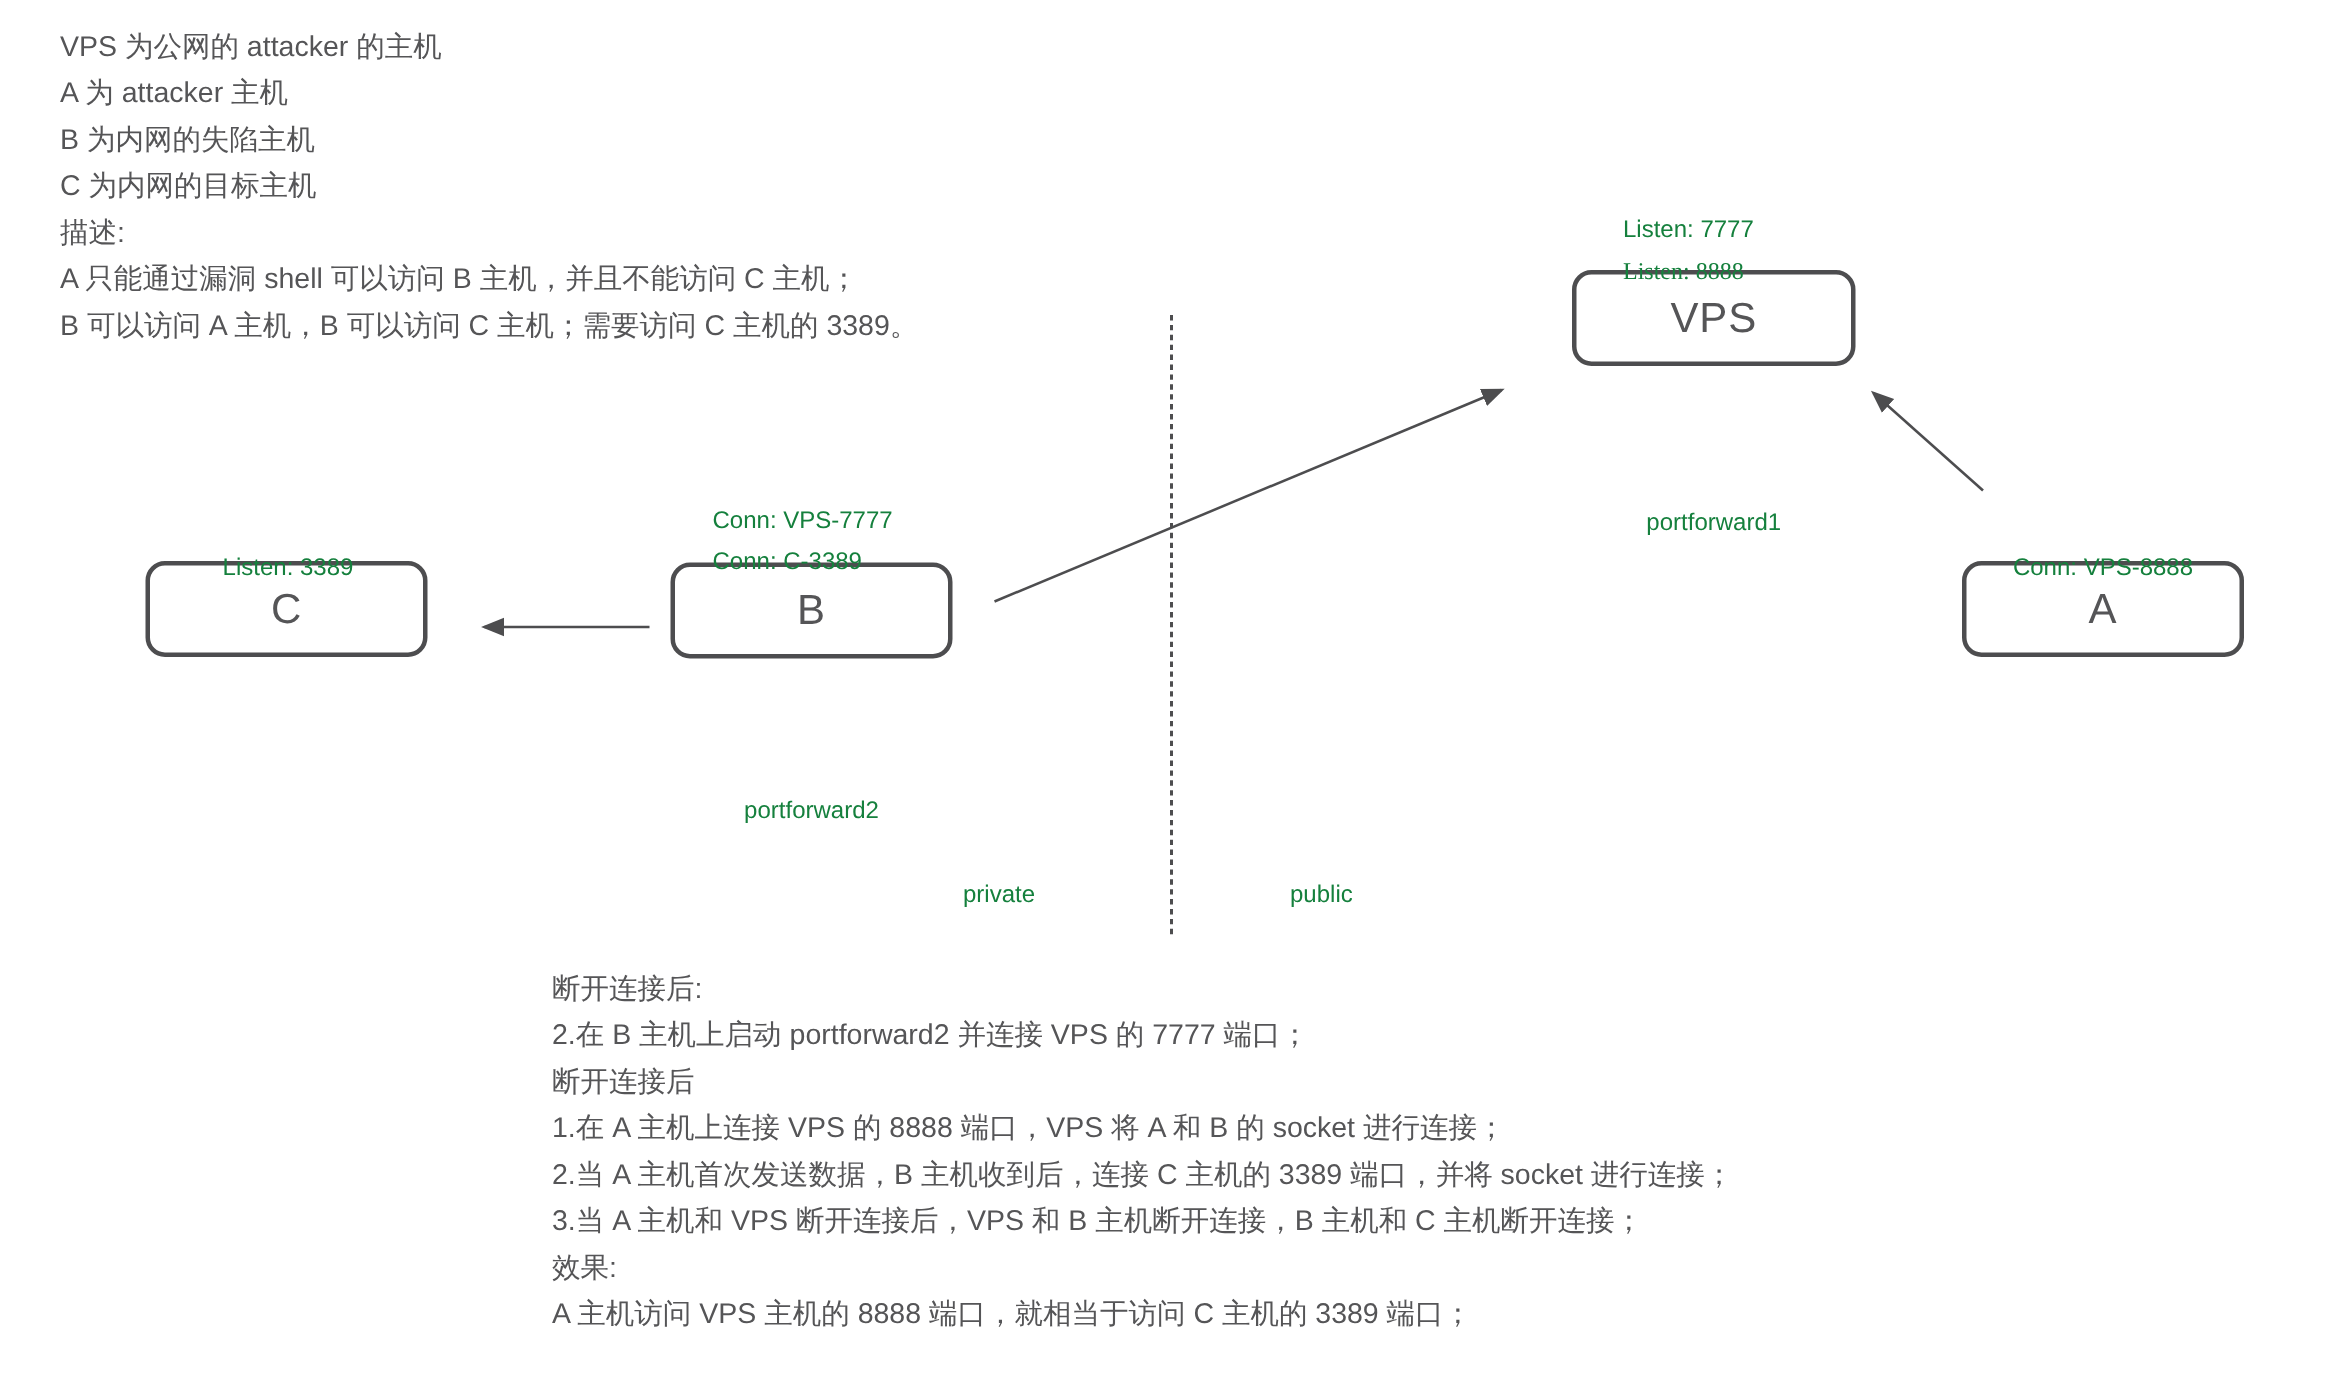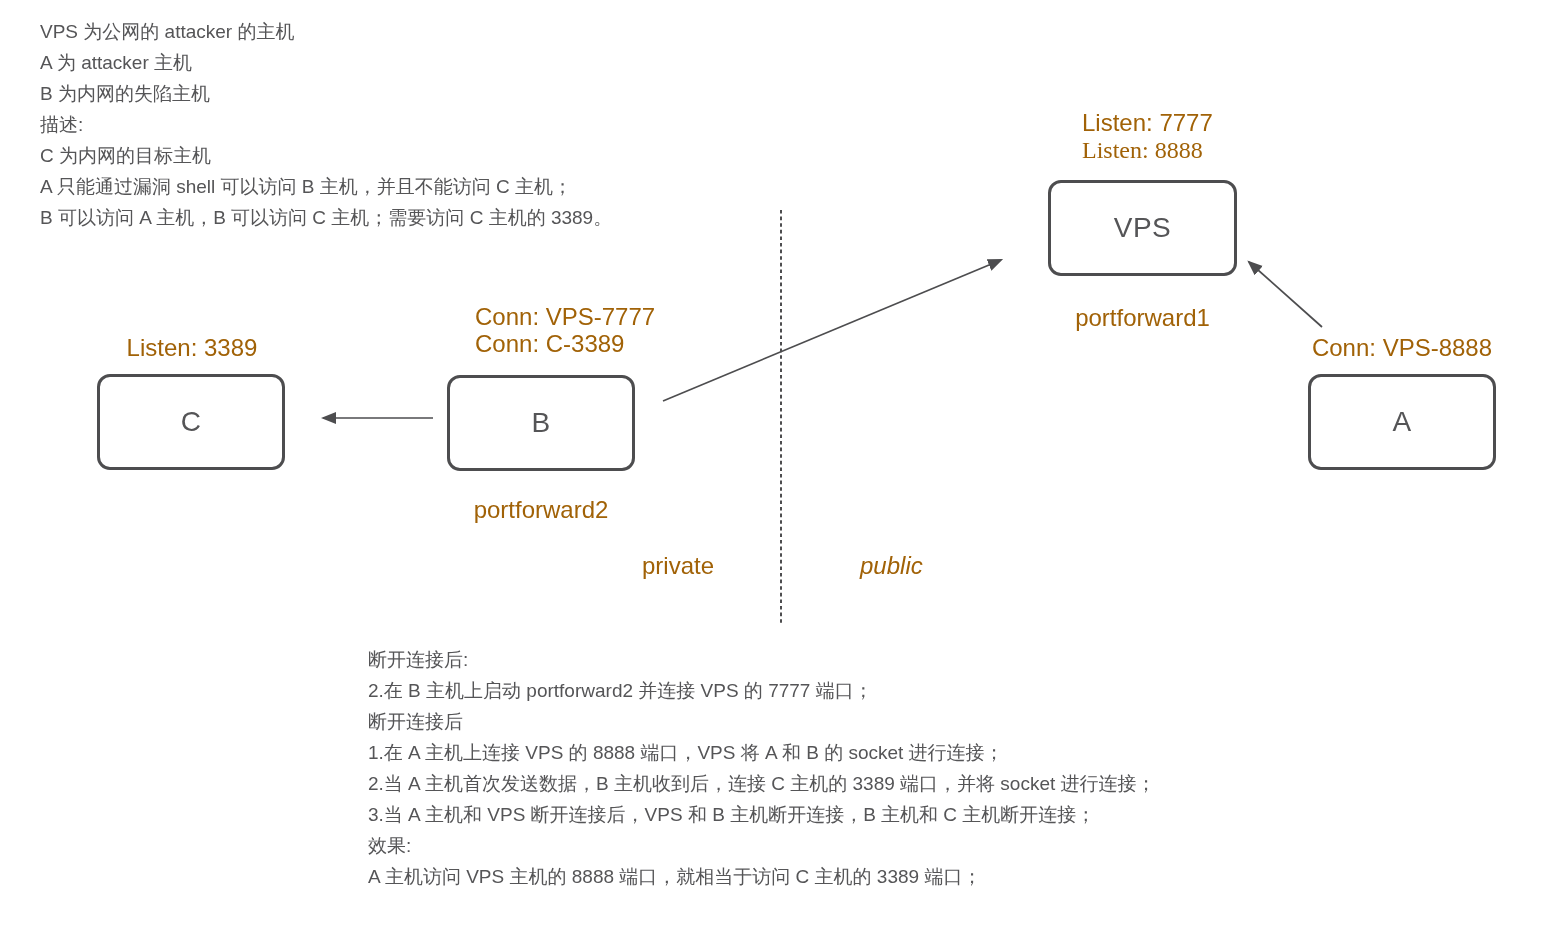--- a/index.html
+++ b/index.html
@@ -15,30 +15,31 @@
   .overlay {
     position: absolute;
     left: 0; top: 0;
     width: 1550px; height: 926px;
     pointer-events: none;
   }
   .tblock { position: absolute; font-size: 19px; line-height: 31px; color: #555557; }
   .tblock .tline { white-space: pre; height: 31px; }
   .lbl {
     position: absolute;
-    font-size: 24px;
+    font-size: 16px;
     line-height: 27px;
-    color: #a16207;
+    color: #15803d;
     white-space: pre;
+    margin-top: 31px;
   }
   .lbl.center { text-align: center; }
   .node {
     position: absolute;
     width: 188px;
-    height: 96px;
+    height: 64px;
     box-sizing: border-box;
     border: 3px solid #4d4d4f;
     border-radius: 13px;
     background: #ffffff;
     display: flex;
     align-items: center;
     justify-content: center;
   }
   .node .node-label {
     font-size: 28px;
@@ -62,22 +63,22 @@
     <line class="divider" x1="781" y1="210" x2="781" y2="625"></line>
     <line class="connector" x1="433" y1="418" x2="323" y2="418" marker-end="url(#ah)"></line>
     <line class="connector" x1="663" y1="401" x2="1001" y2="260" marker-end="url(#ah)"></line>
     <line class="connector" x1="1322" y1="327" x2="1249" y2="262" marker-end="url(#ah)"></line>
   </svg>
 
   <div class="tblock" style="left:40px; top:16px;">
     <div class="tline">VPS 为公网的 attacker 的主机</div>
     <div class="tline">A 为 attacker 主机</div>
     <div class="tline">B 为内网的失陷主机</div>
+    <div class="tline">C 为内网的目标主机</div>
     <div class="tline">描述:</div>
-    <div class="tline">C 为内网的目标主机</div>
     <div class="tline">A 只能通过漏洞 shell 可以访问 B 主机，并且不能访问 C 主机；</div>
     <div class="tline">B 可以访问 A 主机，B 可以访问 C 主机；需要访问 C 主机的 3389。</div>
   </div>
 
   <div class="node" style="left:97px; top:374px;">
     <span class="node-label">C</span>
   </div>
   <div class="node" style="left:447px; top:375px;">
     <span class="node-label">B</span>
   </div>
@@ -94,21 +95,21 @@
   <div class="lbl" style="left:475px; top:330px;">Conn: C-3389</div>
   <div class="lbl center" style="left:447px; top:496px; width:188px;">portforward2</div>
 
   <div class="lbl" style="left:1082px; top:109px;">Listen: 7777</div>
   <div class="lbl" style="left:1082px; top:137px;font-family:Liberation Serif, serif;">Listen: 8888</div>
   <div class="lbl center" style="left:1048px; top:304px; width:189px;">portforward1</div>
 
   <div class="lbl center" style="left:1308px; top:334px; width:188px;">Conn: VPS-8888</div>
 
   <div class="lbl" style="left:642px; top:552px;">private</div>
-  <div class="lbl" style="left:860px; top:552px;font-style:italic;">public</div>
+  <div class="lbl" style="left:860px; top:552px;">public</div>
 
   <div class="tblock" style="left:368px; top:644px;">
     <div class="tline">断开连接后:</div>
     <div class="tline">2.在 B 主机上启动 portforward2 并连接 VPS 的 7777 端口；</div>
     <div class="tline">断开连接后</div>
     <div class="tline">1.在 A 主机上连接 VPS 的 8888 端口，VPS 将 A 和 B 的 socket 进行连接；</div>
     <div class="tline">2.当 A 主机首次发送数据，B 主机收到后，连接 C 主机的 3389 端口，并将 socket 进行连接；</div>
     <div class="tline">3.当 A 主机和 VPS 断开连接后，VPS 和 B 主机断开连接，B 主机和 C 主机断开连接；</div>
     <div class="tline">效果:</div>
     <div class="tline">A 主机访问 VPS 主机的 8888 端口，就相当于访问 C 主机的 3389 端口；</div>

